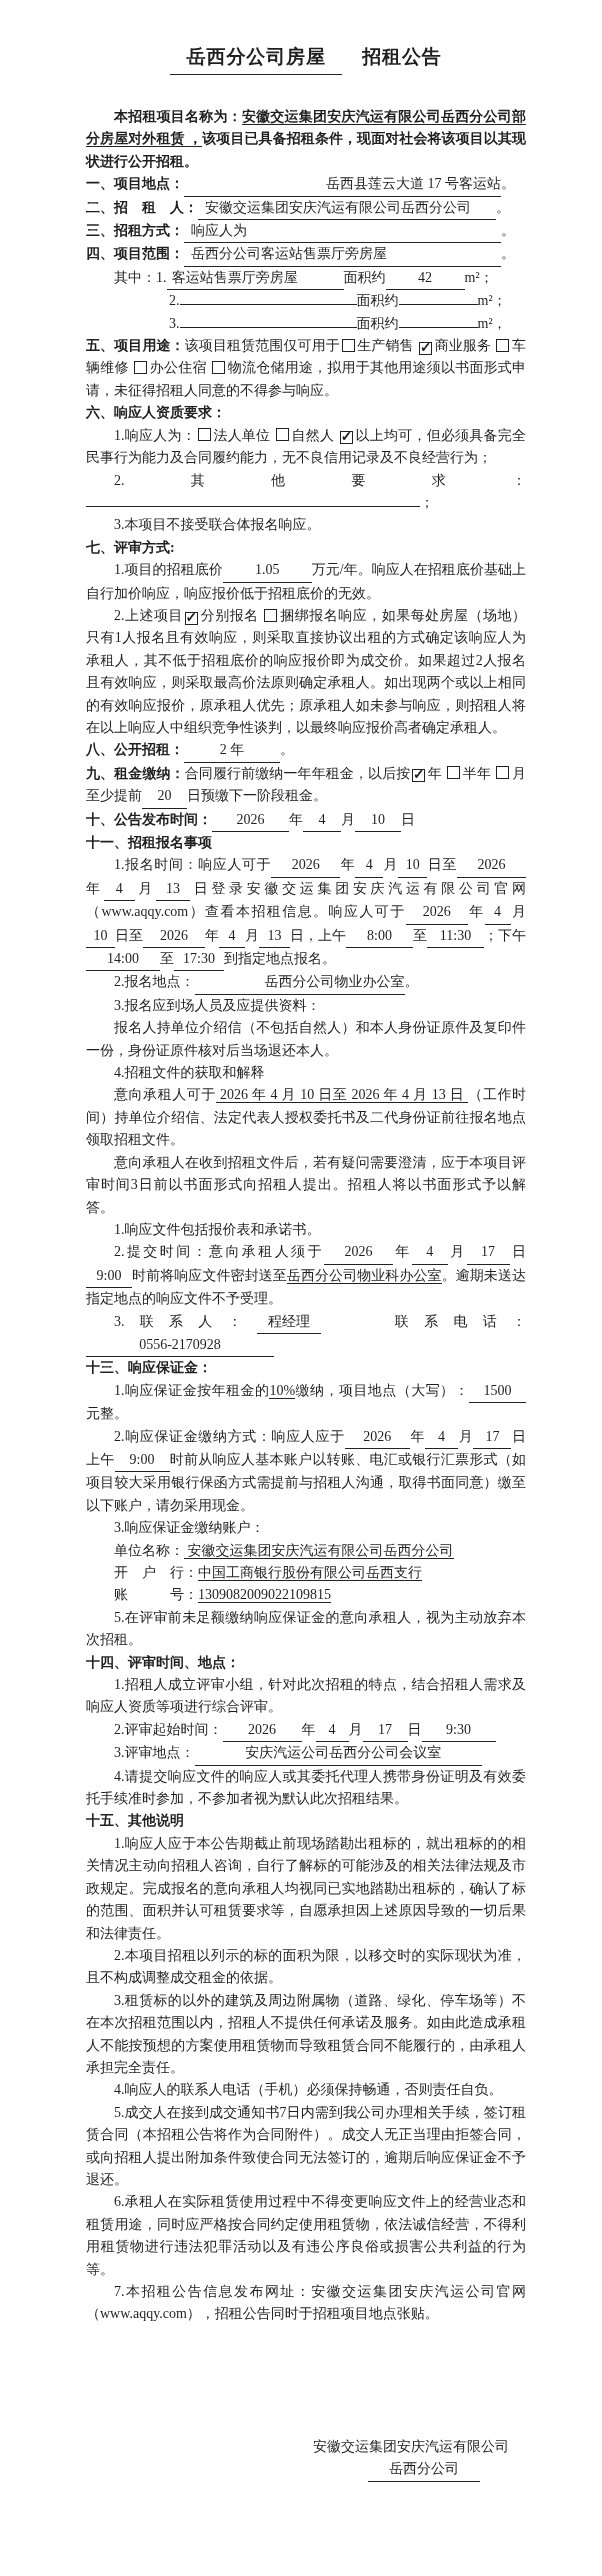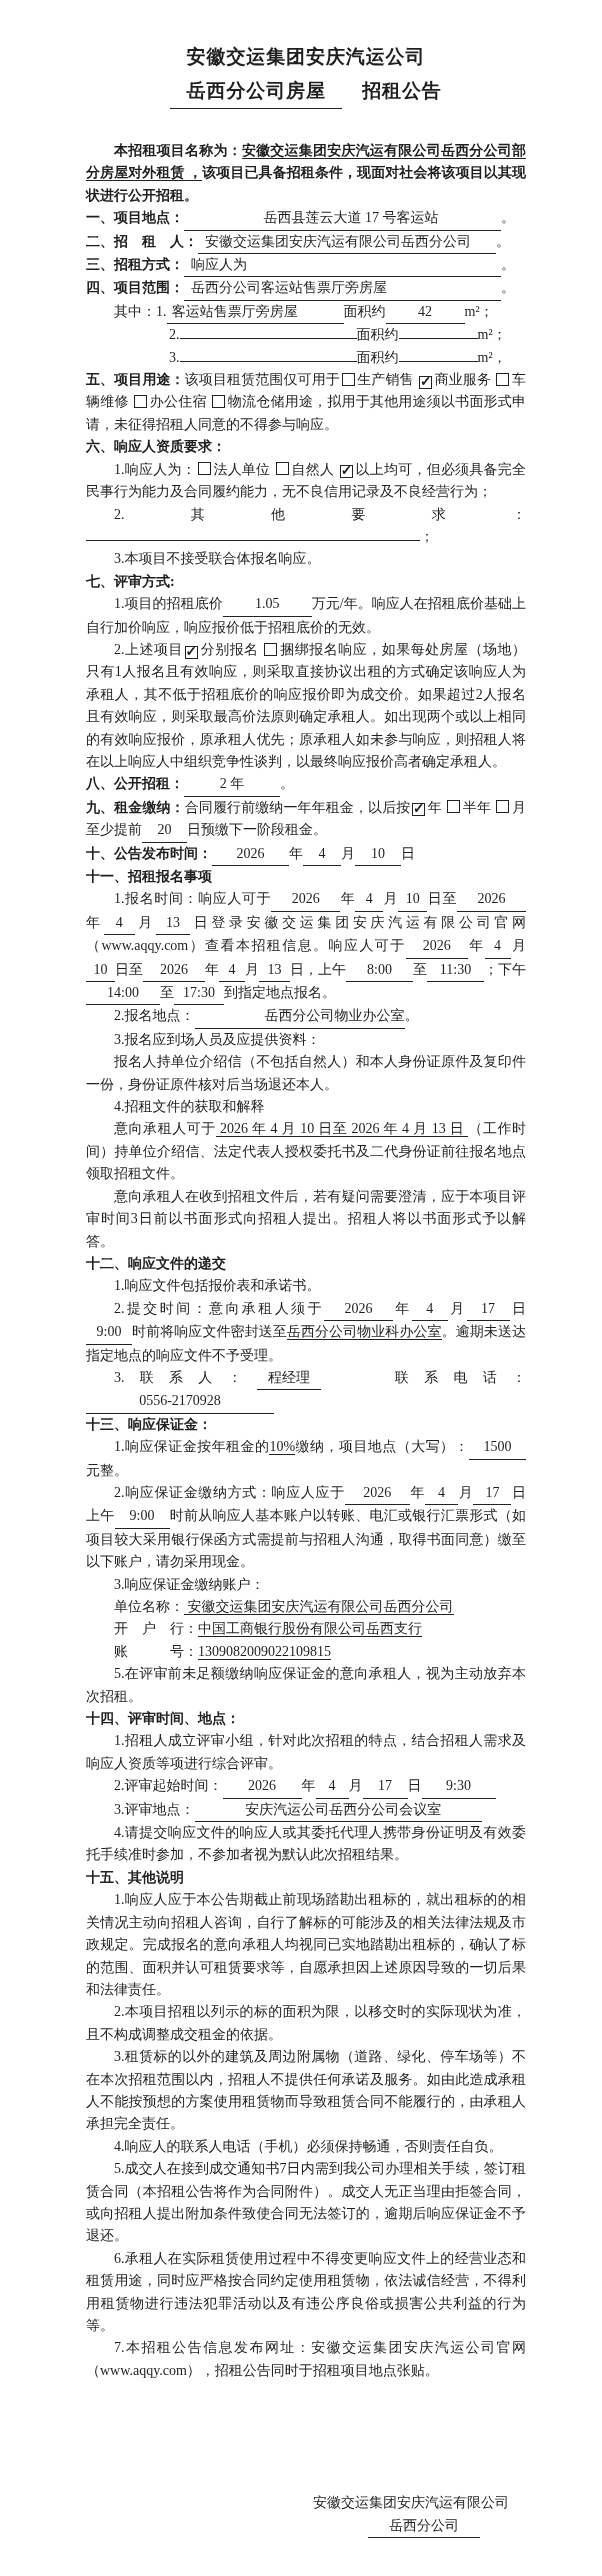--- a/index.html
+++ b/index.html
@@ -36,24 +36,23 @@
     border:1.7px solid #222; margin:0 2.6px 0 1.7px; vertical-align:-1.7px;
     text-align:center; line-height:9.5px; font-size:13.8px; font-weight:bold;
     text-indent:0; overflow:visible;
   }
 </style>
 </head>
 <body>
 
 <div class="page">
   <div id="doc">
-      <div class="par t1"><span class="b">安徽交运集团安庆汽运公司</span></div>
       <div class="par t1 t1-last"><span class="b ub" style="min-width: 172px;">岳西分公司房屋</span><span class="b">　招租公告</span></div>
       <div class="par ind"><span class="b">本招租项目名称为：</span><span class="b u">安徽交运集团安庆汽运有限公司岳西分公司部分房屋对外租赁 ，</span><span class="b">该项目已具备招租条件，现面对社会将该项目以其现状进行公开招租。</span></div>
-      <div class="par"><span class="b">一、项目地点：</span><span class="ub" style="min-width: 317px; text-align: center; padding-left: 17px;">岳西县莲云大道 17 号客运站</span><span class="">。</span></div>
+      <div class="par"><span class="b">一、项目地点：</span><span class="ub" style="min-width: 317px; text-align: right; padding-left: 17px;">岳西县莲云大道 17 号客运站</span><span class="">。</span></div>
       <div class="par"><span class="b">二、招　租　人：</span><span class="ub" style="min-width: 298px; text-align: left; padding-left: 6.9px;">安徽交运集团安庆汽运有限公司岳西分公司</span><span class="">。</span></div>
       <div class="par"><span class="b">三、招租方式：</span><span class="ub" style="min-width: 317px; text-align: left; padding-left: 6.9px;">响应人为</span><span class="">。</span></div>
       <div class="par"><span class="b">四、项目范围：</span><span class="ub" style="min-width: 317px; text-align: left; padding-left: 6.9px;">岳西分公司客运站售票厅旁房屋</span><span class="">。</span></div>
       <div class="par sub1"><span class="">其中：1.</span><span class="ub" style="min-width: 177px; text-align: left; padding-left: 5.2px;">客运站售票厅旁房屋</span><span class="">面积约</span><span class="ub" style="min-width: 79px;">42</span><span class="">m²；</span></div>
       <div class="par sub2"><span class="">2.</span><span class="ub" style="min-width: 177px;"></span><span class="">面积约</span><span class="ub" style="min-width: 79px;"></span><span class="">m²；</span></div>
       <div class="par sub2"><span class="">3.</span><span class="ub" style="min-width: 177px;"></span><span class="">面积约</span><span class="ub" style="min-width: 79px;"></span><span class="">m²，</span></div>
       <div class="par"><span class="b">五、项目用途：</span><span class="">该项目租赁范围仅可用于</span><span class="cb"></span><span class="">生产销售 </span><span class="cb">✓</span><span class="">商业服务 </span><span class="cb"></span><span class="">车辆维修 </span><span class="cb"></span><span class="">办公住宿 </span><span class="cb"></span><span class="">物流仓储用途，拟用于其他用途须以书面形式申请，未征得招租人同意的不得参与响应。</span></div>
       <div class="par"><span class="b">六、响应人资质要求：</span></div>
       <div class="par ind"><span class="">1.响应人为：</span><span class="cb"></span><span class="">法人单位 </span><span class="cb"></span><span class="">自然人 </span><span class="cb">✓</span><span class="">以上均可，但必须具备完全民事行为能力及合同履约能力，无不良信用记录及不良经营行为；</span></div>
       <div class="par ind"><span class="">2.其他要求：</span><span class="ub" style="min-width: 334px;"></span><span class="">；</span></div>
@@ -65,21 +64,20 @@
       <div class="par"><span class="b">九、租金缴纳：</span><span class="">合同履行前缴纳一年年租金，以后按</span><span class="cb">✓</span><span class="">年 </span><span class="cb"></span><span class="">半年 </span><span class="cb"></span><span class="">月至少提前</span><span class="ub" style="min-width: 45px;">20</span><span class="">日预缴下一阶段租金。</span></div>
       <div class="par"><span class="b">十、公告发布时间：</span><span class="ub" style="min-width: 77px;">2026</span><span class="">年</span><span class="ub" style="min-width: 38px;">4</span><span class="">月</span><span class="ub" style="min-width: 46px;">10</span><span class="">日</span></div>
       <div class="par"><span class="b">十一、招租报名事项</span></div>
       <div class="par ind"><span class="">1.报名时间：响应人可于</span><span class="ub" style="min-width: 69px;">2026</span><span class="">年</span><span class="ub" style="min-width: 27.5px;">4</span><span class="">月</span><span class="ub" style="min-width: 29px;">10</span><span class="">日至</span><span class="ub" style="min-width: 69px;">2026</span><span class="">年</span><span class="ub" style="min-width: 31px;">4</span><span class="">月</span><span class="ub" style="min-width: 34px;">13</span><span class="">日登录安徽交运集团安庆汽运有限公司官网（www.aqqy.com）查看本招租信息。响应人可于</span><span class="ub" style="min-width: 62px;">2026</span><span class="">年</span><span class="ub" style="min-width: 26px;">4</span><span class="">月</span><span class="ub" style="min-width: 29px;">10</span><span class="">日至</span><span class="ub" style="min-width: 62px;">2026</span><span class="">年</span><span class="ub" style="min-width: 26px;">4</span><span class="">月</span><span class="ub" style="min-width: 31px;">13</span><span class="">日，上午</span><span class="ub" style="min-width: 67px;">8:00</span><span class="">至</span><span class="ub" style="min-width: 57px;">11:30</span><span class="">；下午</span><span class="ub" style="min-width: 74px;">14:00</span><span class="">至</span><span class="ub" style="min-width: 50px;">17:30</span><span class="">到指定地点报名。</span></div>
       <div class="par ind"><span class="">2.报名地点：</span><span class="ub" style="min-width: 210px; text-align: right;">岳西分公司物业办公室</span><span class="">。</span></div>
       <div class="par ind"><span class="">3.报名应到场人员及应提供资料：</span></div>
       <div class="par ind"><span class="">报名人持单位介绍信（不包括自然人）和本人身份证原件及复印件一份，身份证原件核对后当场退还本人。</span></div>
       <div class="par ind"><span class="">4.招租文件的获取和解释</span></div>
       <div class="par ind"><span class="">意向承租人可于</span><span class="u"> 2026 年 4 月 10 日至 2026 年 4 月 13 日 </span><span class="">（工作时间）持单位介绍信、法定代表人授权委托书及二代身份证前往报名地点领取招租文件。</span></div>
       <div class="par ind"><span class="">意向承租人在收到招租文件后，若有疑问需要澄清，应于本项目评审时间3日前以书面形式向招租人提出。招租人将以书面形式予以解答。</span></div>
-      <div class="par"><span class="b">十二、响应文件的递交</span></div>
       <div class="par ind"><span class="">1.响应文件包括报价表和承诺书。</span></div>
       <div class="par ind"><span class="">2.提交时间：意向承租人须于</span><span class="ub" style="min-width: 69px;">2026</span><span class="">年</span><span class="ub" style="min-width: 36px;">4</span><span class="">月</span><span class="ub" style="min-width: 43px;">17</span><span class="">日</span><span class="ub" style="min-width: 46px;">9:00</span><span class="">时前将响应文件密封送至</span><span class="u">岳西分公司物业科办公室</span><span class="">。逾期未送达指定地点的响应文件不予受理。</span></div>
       <div class="par ind"><span class="">3.联系人：</span><span class="ub" style="min-width: 64px;">程经理</span><span class="">　　联系电话：</span><span class="ub" style="min-width: 188px;">0556-2170928</span></div>
       <div class="par"><span class="b">十三、响应保证金：</span></div>
       <div class="par ind"><span class="">1.响应保证金按年租金的</span><span class="u">10%</span><span class="">缴纳，项目地点（大写）：</span><span class="ub" style="min-width: 57px;">1500</span><span class="">元整。</span></div>
       <div class="par ind"><span class="">2.响应保证金缴纳方式：响应人应于</span><span class="ub" style="min-width: 65px;">2026</span><span class="">年</span><span class="ub" style="min-width: 33px;">4</span><span class="">月</span><span class="ub" style="min-width: 38px;">17</span><span class="">日上午</span><span class="ub" style="min-width: 55px;">9:00</span><span class="">时前从响应人基本账户以转账、电汇或银行汇票形式（如项目较大采用银行保函方式需提前与招租人沟通，取得书面同意）缴至以下账户，请勿采用现金。</span></div>
       <div class="par ind"><span class="">3.响应保证金缴纳账户：</span></div>
       <div class="par acct"><span class="">单位名称：</span><span class="u"> 安徽交运集团安庆汽运有限公司岳西分公司</span></div>
       <div class="par acct"><span class="">开　户　行：</span><span class="u">中国工商银行股份有限公司岳西支行</span></div>
       <div class="par acct"><span class="">账　　　号：</span><span class="u">1309082009022109815</span></div>

